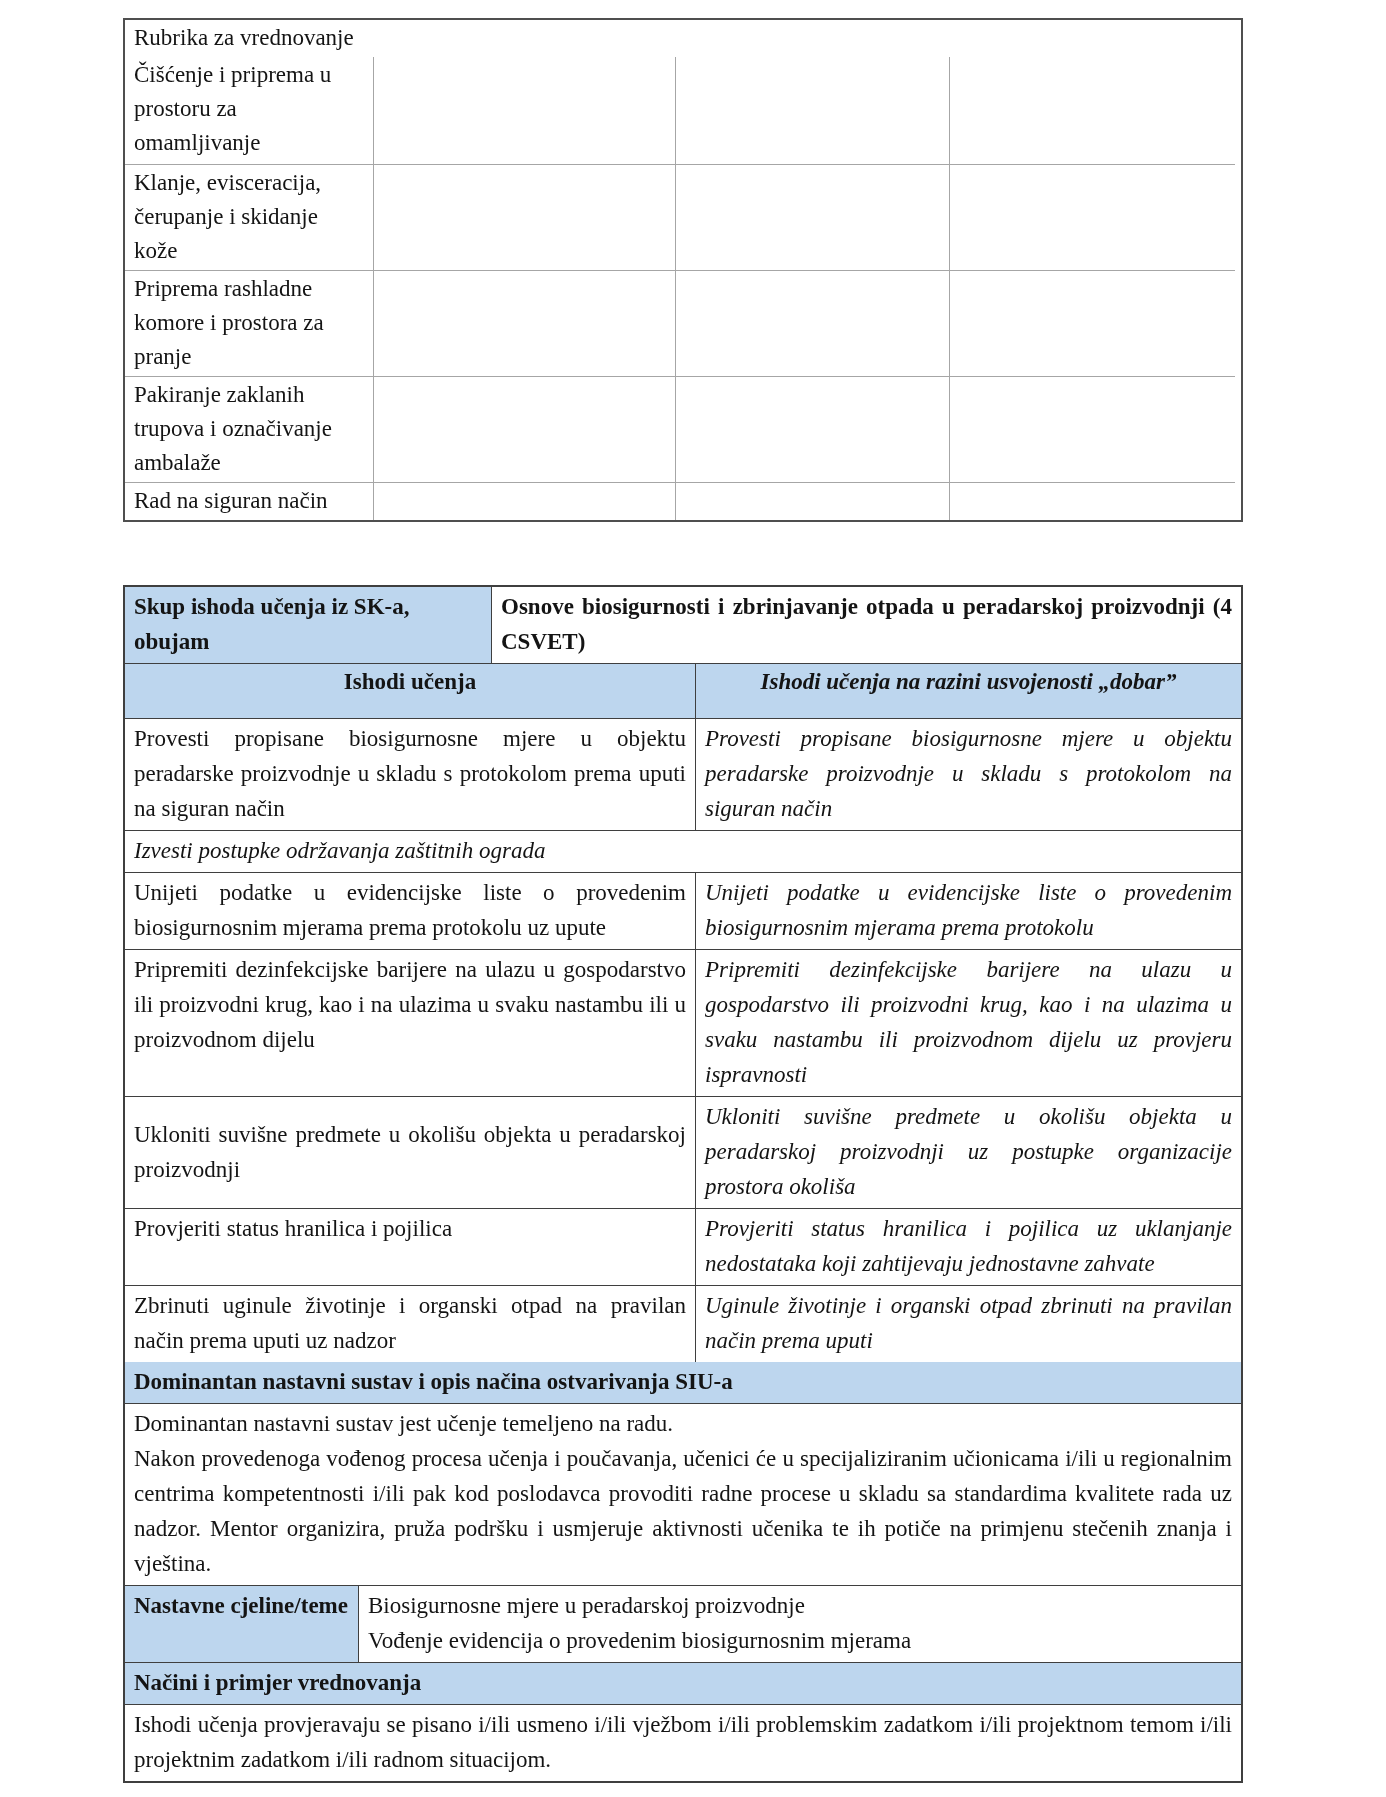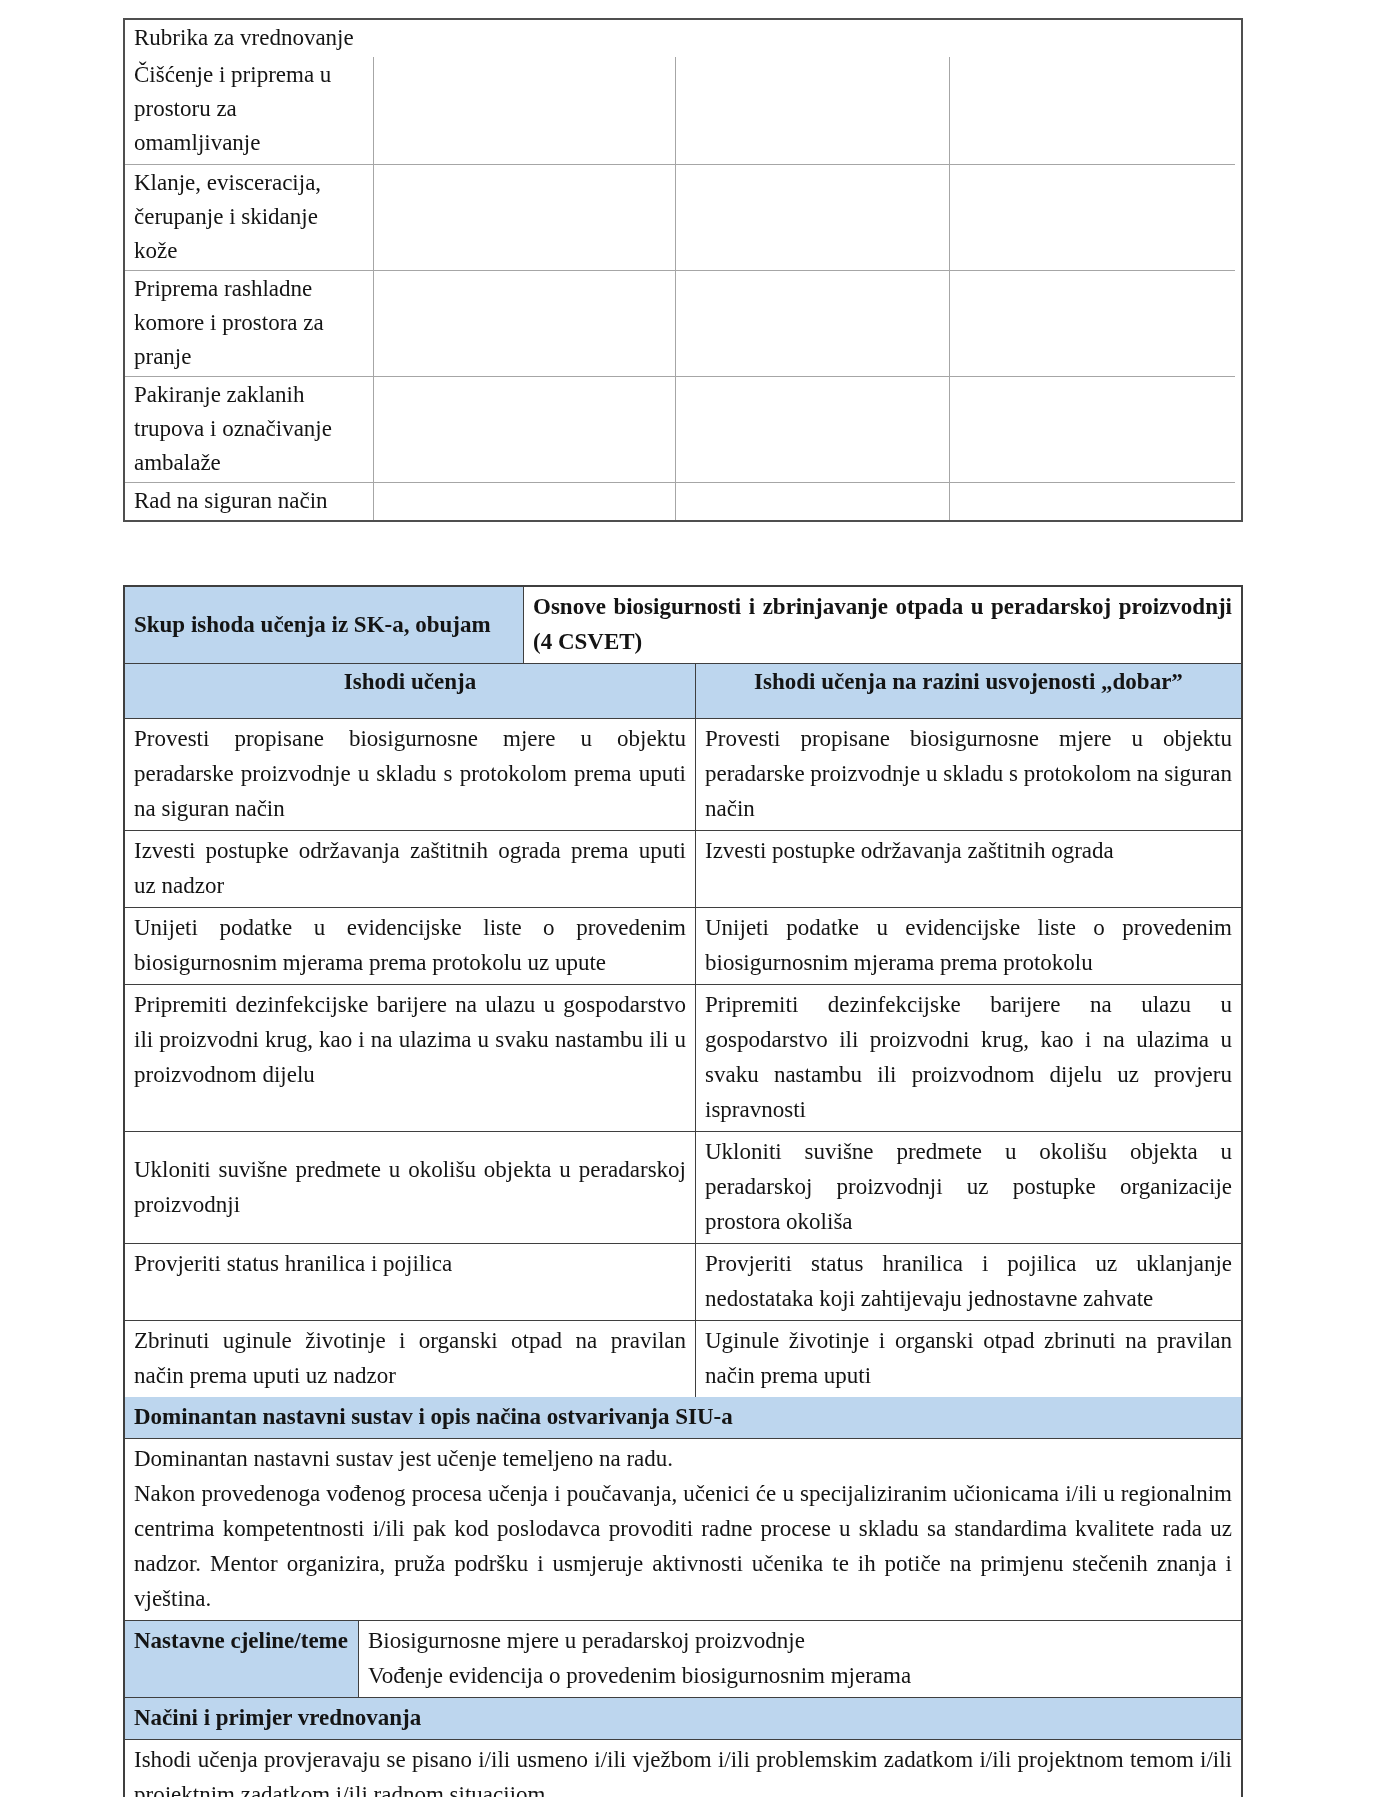--- a/index.html
+++ b/index.html
@@ -73,27 +73,27 @@
   .t2 .row + .row { border-top: 1px solid #3f3f3f; }
   .t2 .cell {
     padding: 2px 9px 4px 9px;
     font-size: 23px;
     line-height: 35px;
     box-sizing: border-box;
     overflow: hidden;
   }
   .t2 .cell + .cell { border-left: 1px solid #3f3f3f; }
 
-  .w-setlabel { width: 398px; display: flex; align-items: center; }
+  .w-setlabel { width: 366px; display: flex; align-items: center; }
   .w-setvalue { flex: 1; }
   .r-set      { min-height: 76px; }
 
   .r-heads .cell { line-height: 33px; padding-top: 1px; padding-bottom: 20px; }
   .w-left  { width: 570px; }
-  .w-right { flex: 1; }
+  .w-right { flex: 1; font-style: italic; }
 
   .full { width: 100%; }
 
   .band {
     padding-top: 16px;
     padding-bottom: 17px;
     line-height: 34px;
   }
 
   .para p { margin: 0; }
@@ -166,21 +166,20 @@
       <div class="cell blue bold center w-left">Ishodi učenja</div>
       <div class="cell blue bold center w-right">Ishodi učenja na razini usvojenosti „dobar”</div>
     </div>
 
     <div id="outcome-rows" style="border-top: 1px solid rgb(63, 63, 63);">
         <div class="row">
           <div class="cell just w-left">Provesti propisane biosigurnosne mjere u objektu peradarske proizvodnje u skladu s protokolom prema uputi na siguran način</div>
           <div class="cell just w-right">Provesti propisane biosigurnosne mjere u objektu peradarske proizvodnje u skladu s protokolom na siguran način</div>
         </div>
         <div class="row" style="border-top: 1px solid rgb(63, 63, 63);">
-          <div class="cell just w-left">Izvesti postupke održavanja zaštitnih ograda prema uputi uz nadzor</div>
           <div class="cell just w-right">Izvesti postupke održavanja zaštitnih ograda</div>
         </div>
         <div class="row" style="border-top: 1px solid rgb(63, 63, 63);">
           <div class="cell just w-left">Unijeti podatke u evidencijske liste o provedenim biosigurnosnim mjerama prema protokolu uz upute</div>
           <div class="cell just w-right">Unijeti podatke u evidencijske liste o provedenim biosigurnosnim mjerama prema protokolu</div>
         </div>
         <div class="row" style="border-top: 1px solid rgb(63, 63, 63);">
           <div class="cell just w-left">Pripremiti dezinfekcijske barijere na ulazu u gospodarstvo ili proizvodni krug, kao i na ulazima u svaku nastambu ili u proizvodnom dijelu</div>
           <div class="cell just w-right">Pripremiti dezinfekcijske barijere na ulazu u gospodarstvo ili proizvodni krug, kao i na ulazima u svaku nastambu ili proizvodnom dijelu uz provjeru ispravnosti</div>
         </div>

